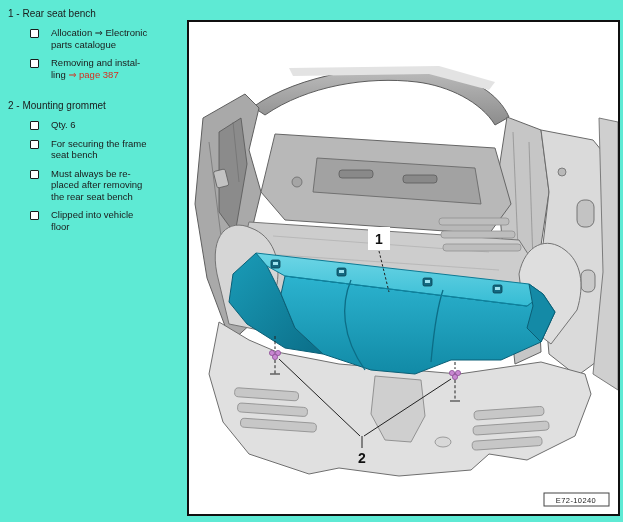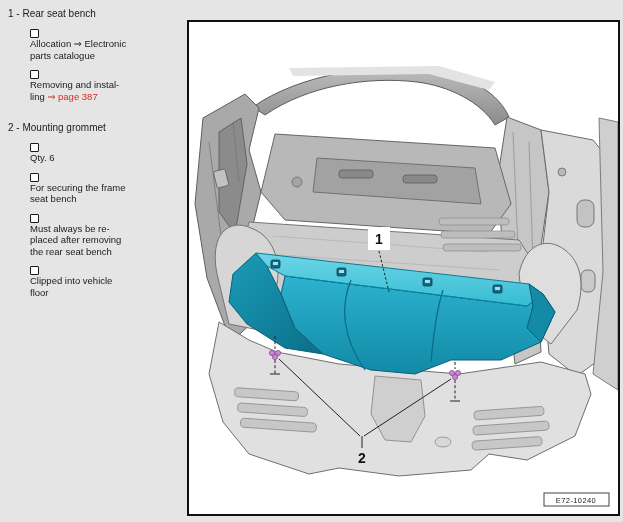--- a/index.html
+++ b/index.html
@@ -1,36 +1,35 @@
 <!DOCTYPE html>
 <html><head>
 <meta charset="utf-8">
 <style>
   html,body{margin:0;padding:0;background:#ffffff;}
   .page{
     position:relative;
     width:623px;height:522px;
-    background:#e5e5e5;
+    background:#5eead4;
     font-family:"Liberation Sans", sans-serif;
     color:#1a1a1a;
     overflow:hidden;
   }
   
   .parts-list{
     position:absolute;left:8px;top:6px;width:176px;
   }
   .item-heading{
     font-size:10px;line-height:12px;
     margin:2px 0 7px 0;
     white-space:pre-line;
   }
   .bullet-row{
     display:flex;
     margin:4px 0 7px 22px;
-    flex-direction:column;
   }
   .cb{
     flex:0 0 auto;
     width:7px;height:7px;
     border:1.1px solid #1a1a1a;
     border-radius:1px;
     margin:2px 12px 0 0;
     background:#fff;
   }
   .bullet-text{

